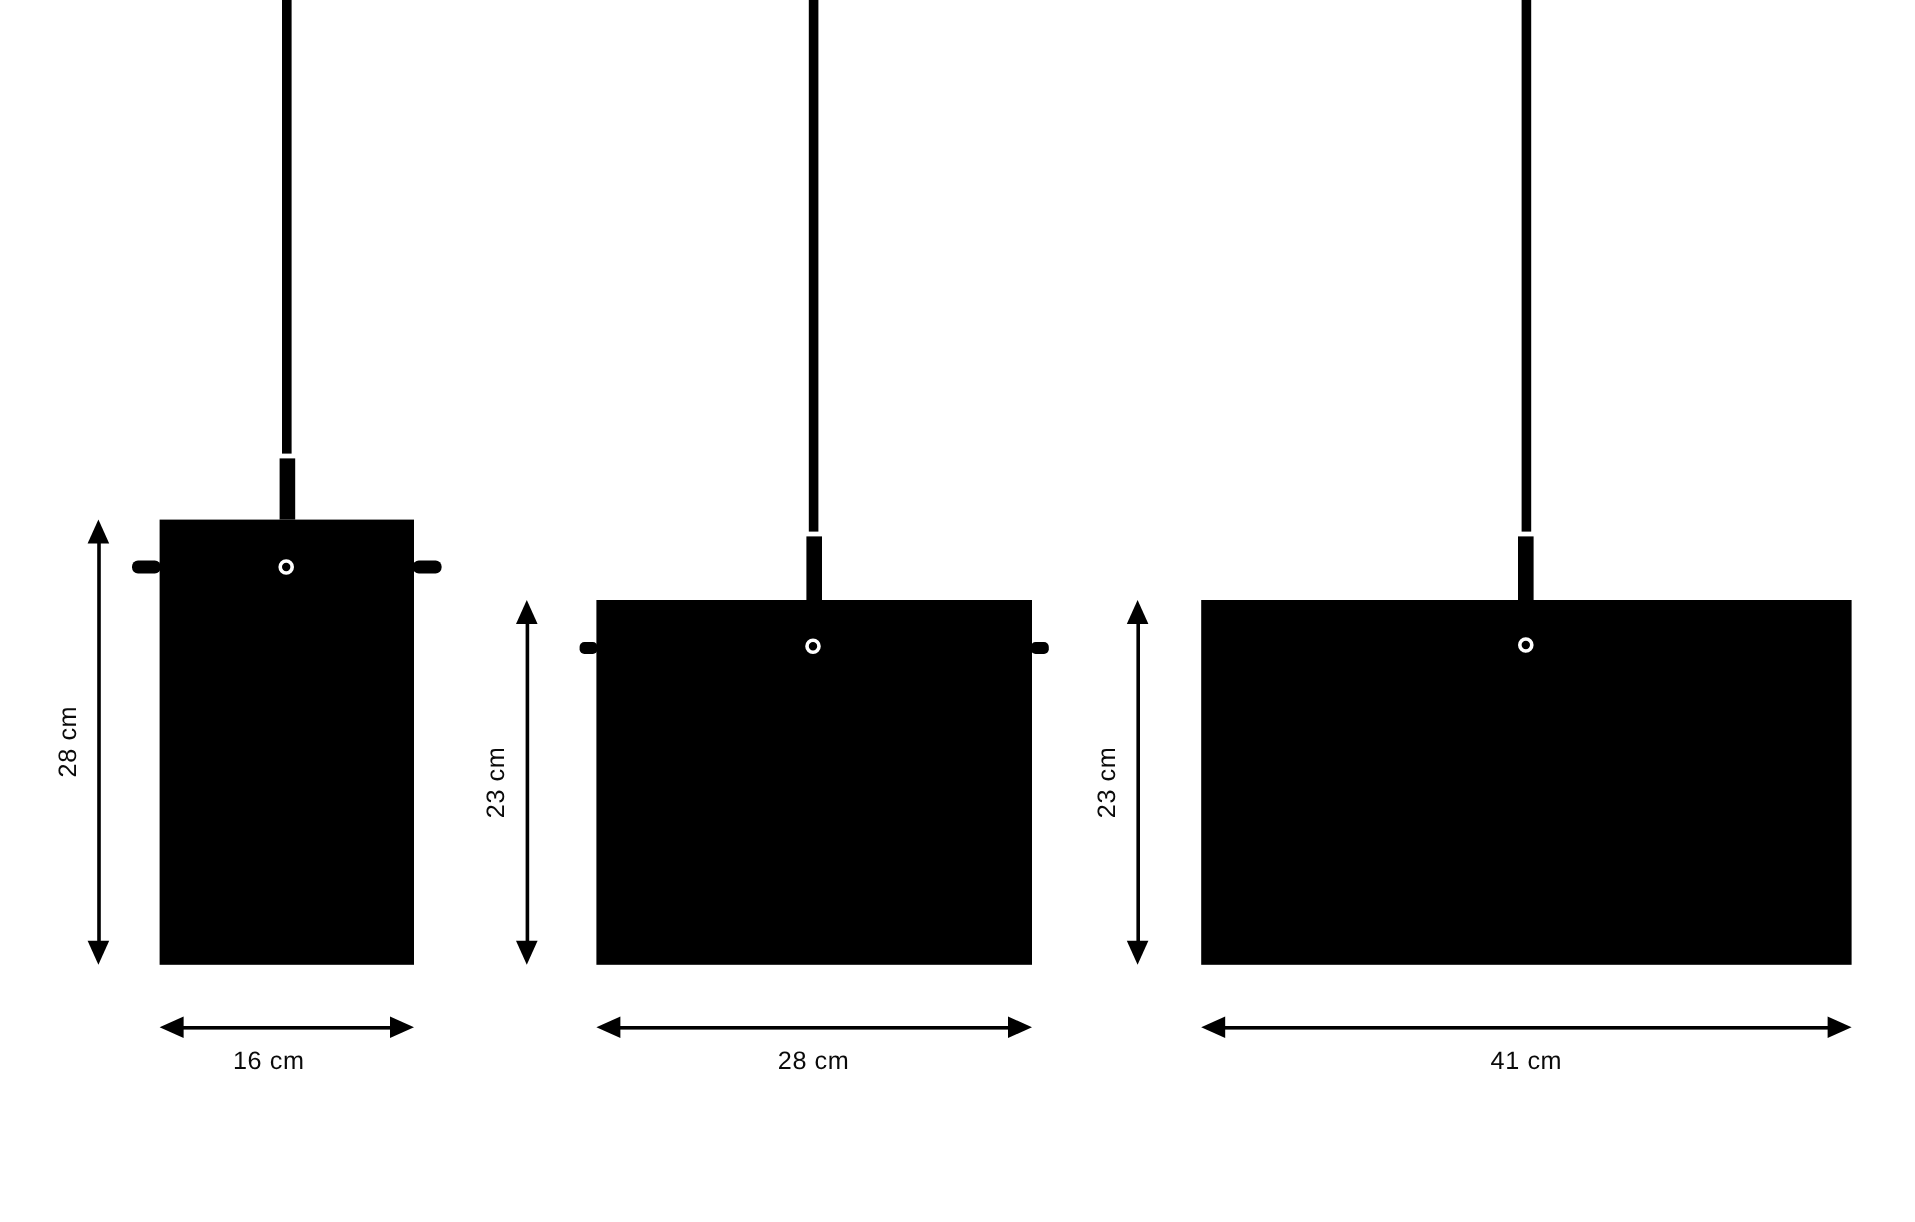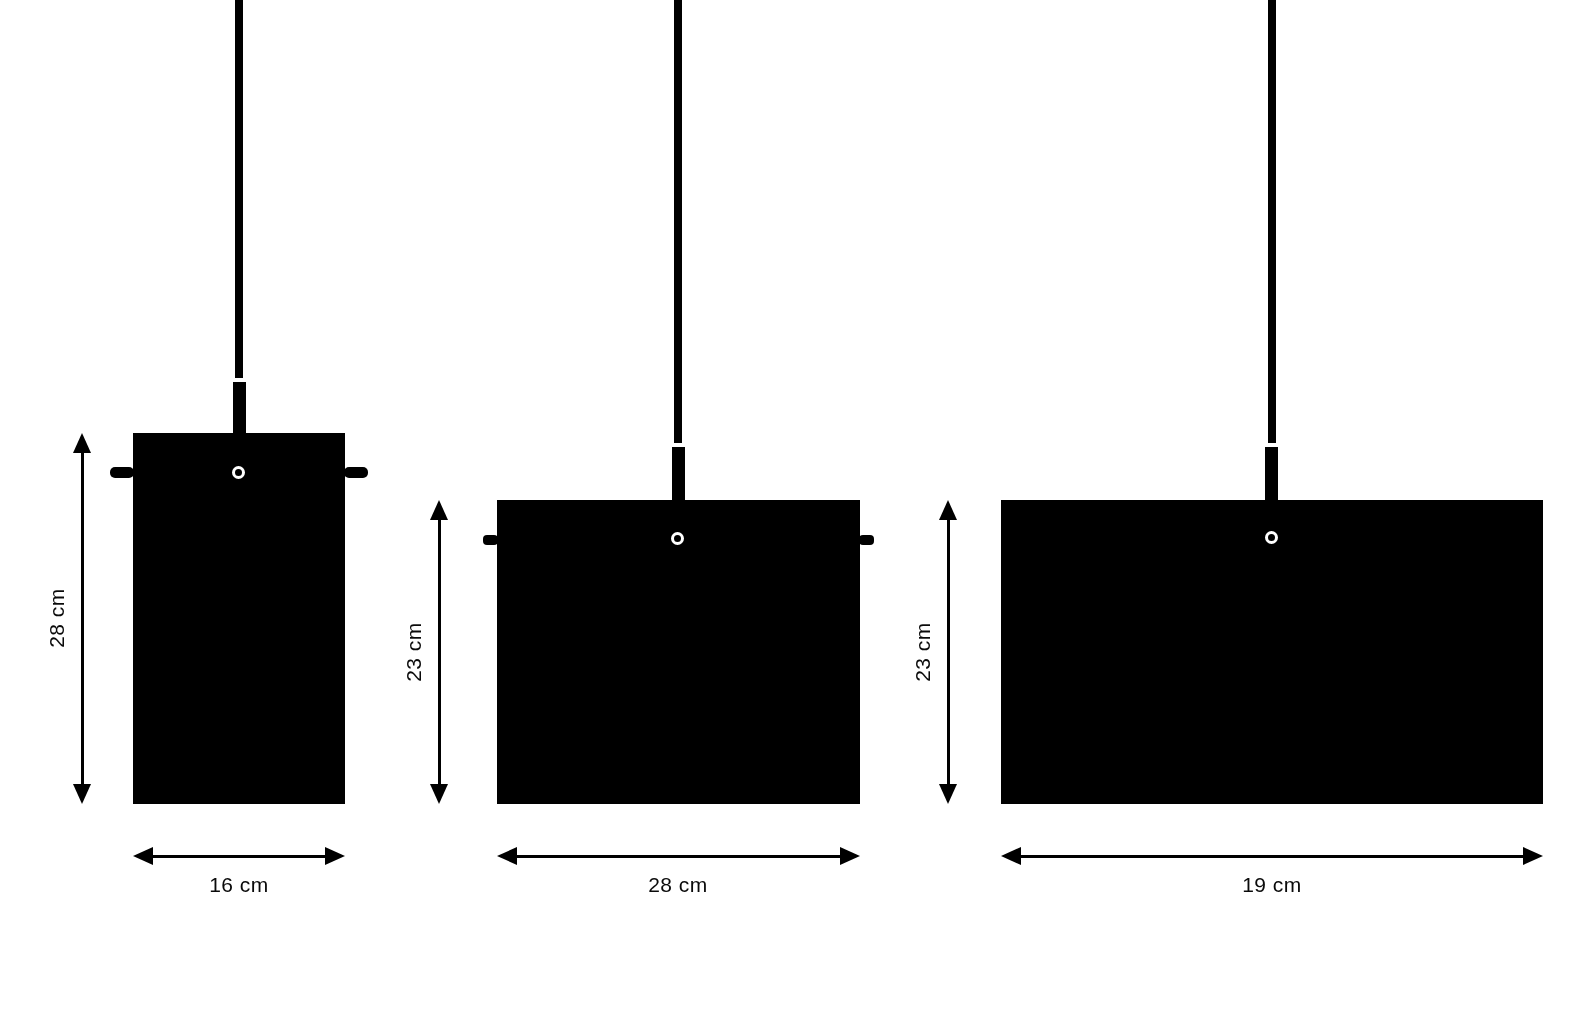--- a/index.html
+++ b/index.html
@@ -82,21 +82,21 @@
       <div class="line"></div>
       <div class="head-down"></div>
     </div>
     <div class="dim-label vertical" style="left:57px; top:618px;">28 cm</div>
 
     <div class="harrow" style="left:133px; top:847px; width:212px;">
       <div class="head-left"></div>
       <div class="line"></div>
       <div class="head-right"></div>
     </div>
-    <div class="dim-label" style="left:239px; top:885px;">16 cm</div>
+    <div class="dim-label" style="left:224px; top:885px;">16 cm</div>
   </div>
 
   <div>
     <div class="cord" style="left:674px; top:0; width:8px; height:443px;"></div>
     <div class="socket" style="left:672px; top:447px; width:13px; height:53px;"></div>
     <div class="shade" style="left:497px; top:500px; width:363px; height:304px;"></div>
     <div class="pin" style="left:483px; top:535px; width:15px; height:10px; border-radius:4px;"></div>
     <div class="pin" style="left:859px; top:535px; width:15px; height:10px; border-radius:4px;"></div>
     <div class="eyelet" style="left:671px; top:532px;"></div>
 
@@ -126,16 +126,16 @@
       <div class="line"></div>
       <div class="head-down"></div>
     </div>
     <div class="dim-label vertical" style="left:923px; top:652px;">23 cm</div>
 
     <div class="harrow" style="left:1001px; top:847px; width:542px;">
       <div class="head-left"></div>
       <div class="line"></div>
       <div class="head-right"></div>
     </div>
-    <div class="dim-label" style="left:1272px; top:885px;">19 cm</div>
+    <div class="dim-label" style="left:1272px; top:885px;">41 cm</div>
   </div>
 
 </div>
 
 </body></html>

